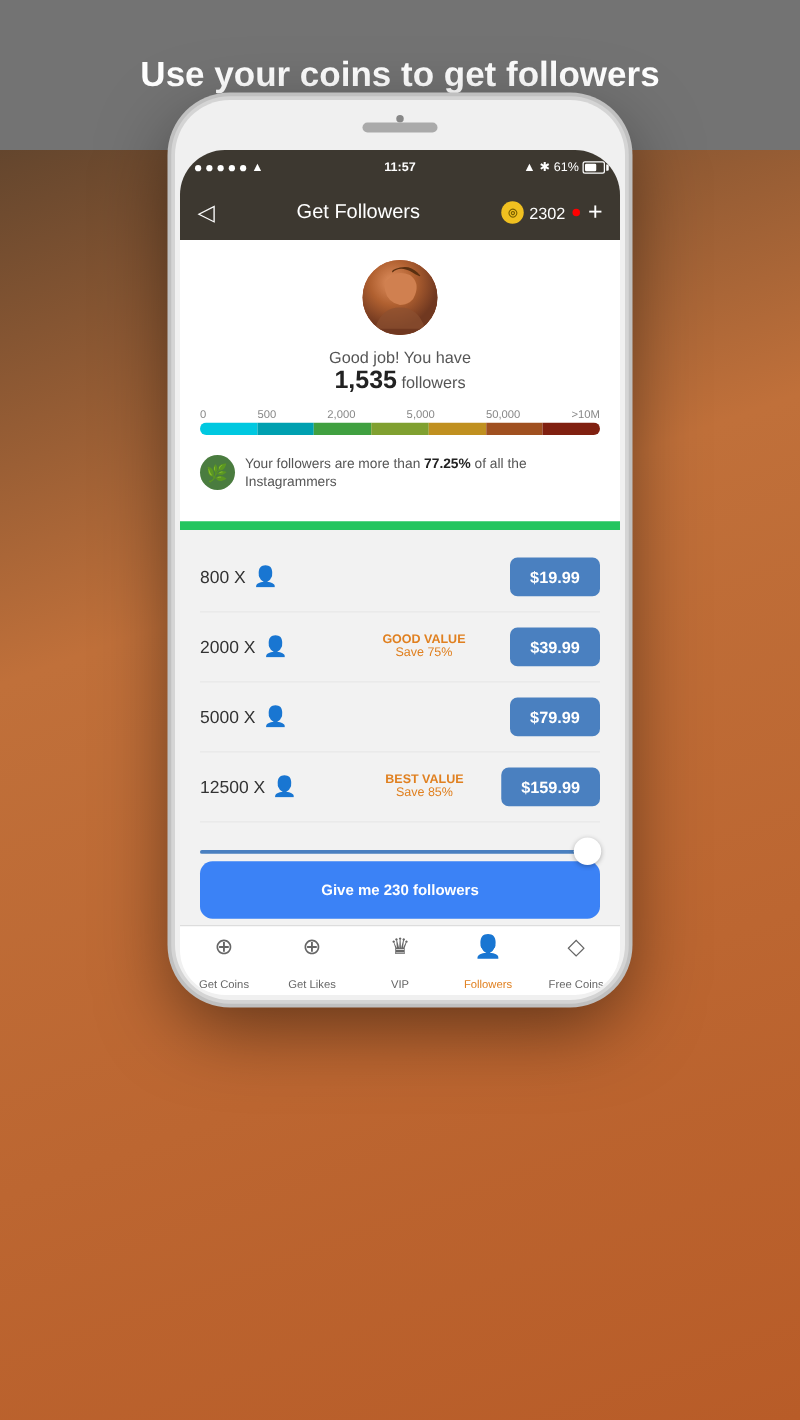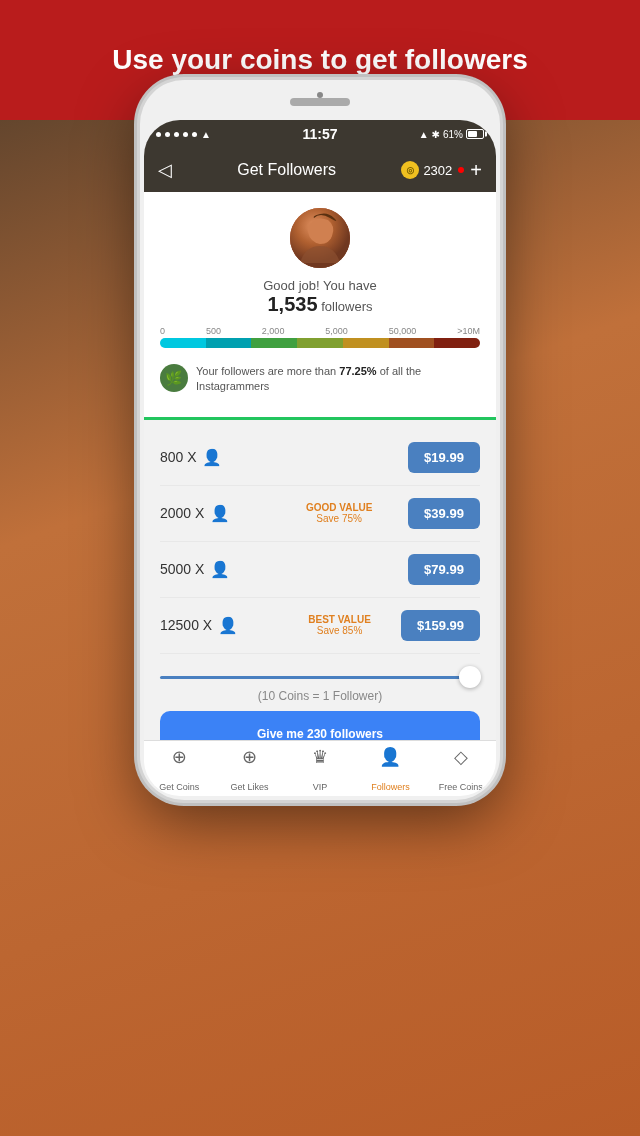--- a/index.html
+++ b/index.html
@@ -18,21 +18,21 @@
       top: 0; left: 0; right: 0; bottom: 0;
       background: linear-gradient(160deg, #4a3a2a 0%, #c0703a 40%, #b85c28 100%);
       z-index: 0;
     }
 
     
     .header-text {
       position: absolute;
       top: 0; left: 0; right: 0;
       height: 120px;
-      background: #b91c1c;
+      background: #737373;
       display: flex;
       align-items: center;
       justify-content: center;
       z-index: 1;
       padding: 0 30px;
     }
     .header-text h1 {
       color: white;
       font-size: 28px;
       font-weight: 700;
@@ -119,21 +119,21 @@
       height: 5px;
       background: white;
       border-radius: 50%;
     }
     .status-wifi {
       color: white;
       font-size: 10px;
     }
     .status-time {
       color: white;
-      font-size: 14px;
+      font-size: 10px;
       font-weight: 600;
       position: absolute;
       left: 50%;
       transform: translateX(-50%);
     }
     .status-right {
       display: flex;
       align-items: center;
       gap: 3px;
       font-size: 10px;
@@ -233,21 +233,21 @@
       background: #f2f2f2;
     }
 
     
     .profile-section {
       background: white;
       padding: 16px;
       display: flex;
       flex-direction: column;
       align-items: center;
-      border-bottom: 3px solid #22c55e;
+      border-bottom: 7px solid #22c55e;
     }
     .avatar {
       width: 60px;
       height: 60px;
       border-radius: 50%;
       overflow: hidden;
       margin-bottom: 10px;
       background: linear-gradient(135deg, #c47040 0%, #8b4020 50%, #6b3010 100%);
       display: flex;
       align-items: center;
@@ -615,21 +615,20 @@
           </div>
 
         </div>
 
         <div class="slider-section">
           <div class="slider-track">
             <div class="slider-thumb"></div>
           </div>
         </div>
 
-        <div class="coins-label">(10 Coins = 1 Follower)</div>
 
         <div class="cta-section">
           <button class="cta-button">Give me 230 followers</button>
         </div>
 
       </div>
 
       <div class="tab-bar">
         <div class="tab-item">
           <span class="tab-icon">⊕</span>

